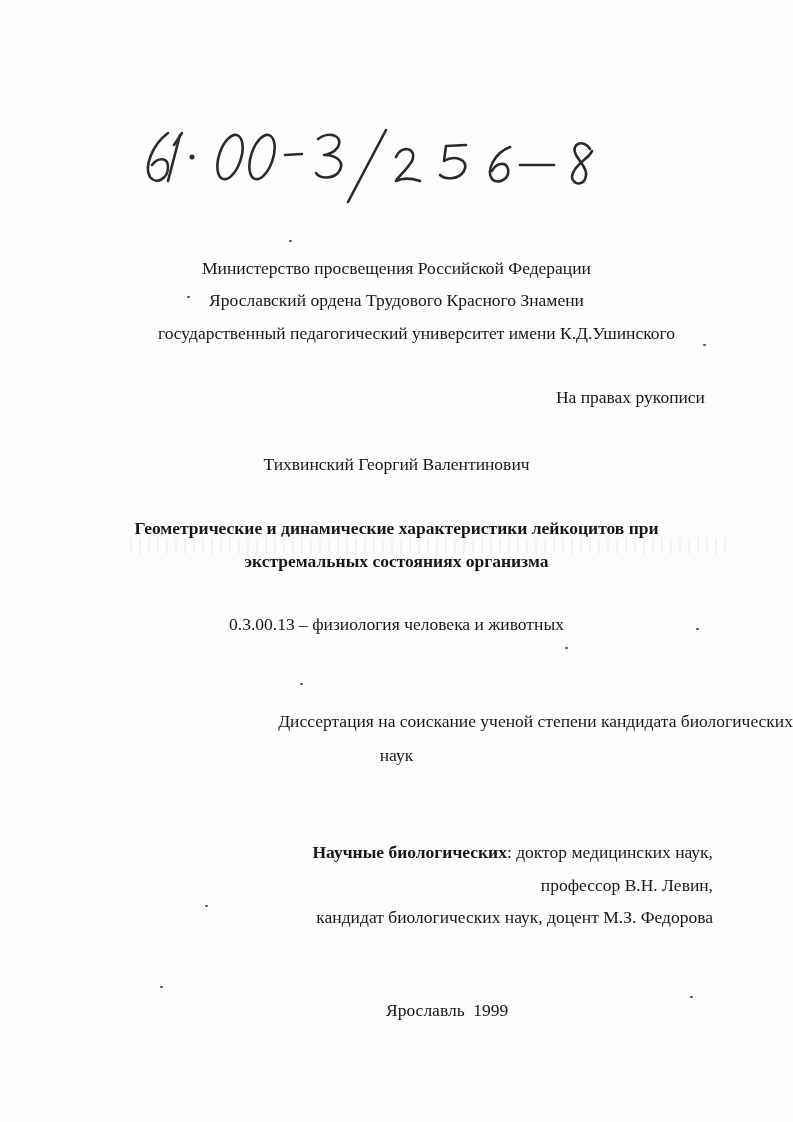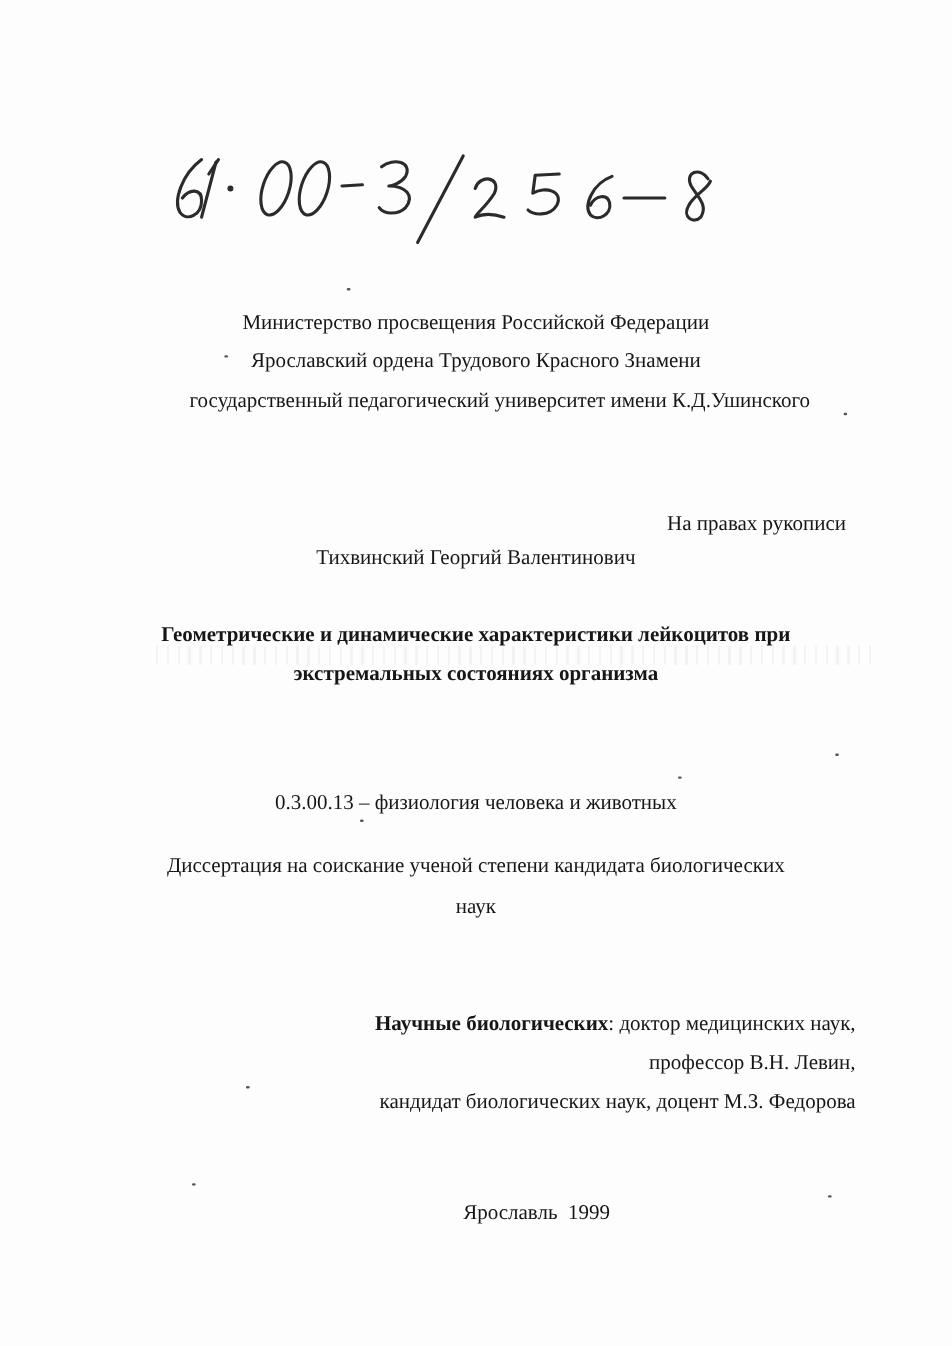--- a/index.html
+++ b/index.html
@@ -97,31 +97,31 @@
 
         <path d="M452 44 C446 34, 432 38, 438 50 C444 60, 452 66, 446 76 C440 82, 430 76, 436 66 C440 58, 452 52, 454 46"></path>
       </g>
     </svg>
   </div>
 
   <div class="line center" style="top:258px;">Министерство просвещения Российской Федерации</div>
   <div class="line center" style="top:290px;">Ярославский ордена Трудового Красного Знамени</div>
   <div class="line center" style="top:323px;padding-left:20px;">государственный педагогический университет имени К.Д.Ушинского</div>
 
-  <div class="line" style="top:387px; right:88px;margin-top:39px;">На правах рукописи</div>
+  <div class="line" style="top:387px; right:88px;">На правах рукописи</div>
 
   <div class="line center" style="top:454px;">Тихвинский Георгий Валентинович</div>
 
   <div class="noise-band"></div>
   <div class="line center bold" style="top:518px;">Геометрические и динамические характеристики лейкоцитов при</div>
   <div class="line center bold" style="top:551px;">экстремальных состояниях организма</div>
 
-  <div class="line center" style="top:614px;margin-top:44px;">0.3.00.13 – физиология человека и животных</div>
+  <div class="line center" style="top:614px;">0.3.00.13 – физиология человека и животных</div>
 
-  <div class="line center" style="top:711px;">Диссертация на соискание ученой степени кандидата биологических</div>
+  <div class="line center" style="top:711px;text-align:right;">Диссертация на соискание ученой степени кандидата биологических</div>
   <div class="line center" style="top:745px;">наук</div>
 
   <div class="line" style="top:842px; right:80px;">
     <span class="bold">Научные биологических</span><span>: доктор медицинских наук,</span>
   </div>
   <div class="line" style="top:875px; right:80px;">профессор В.Н. Левин,</div>
   <div class="line" style="top:907px; right:80px;">кандидат биологических наук, доцент М.З. Федорова</div>
 
   <div class="line" style="top:1000px; left:386px; white-space:pre;text-align:right;">Ярославль  1999</div>
 

